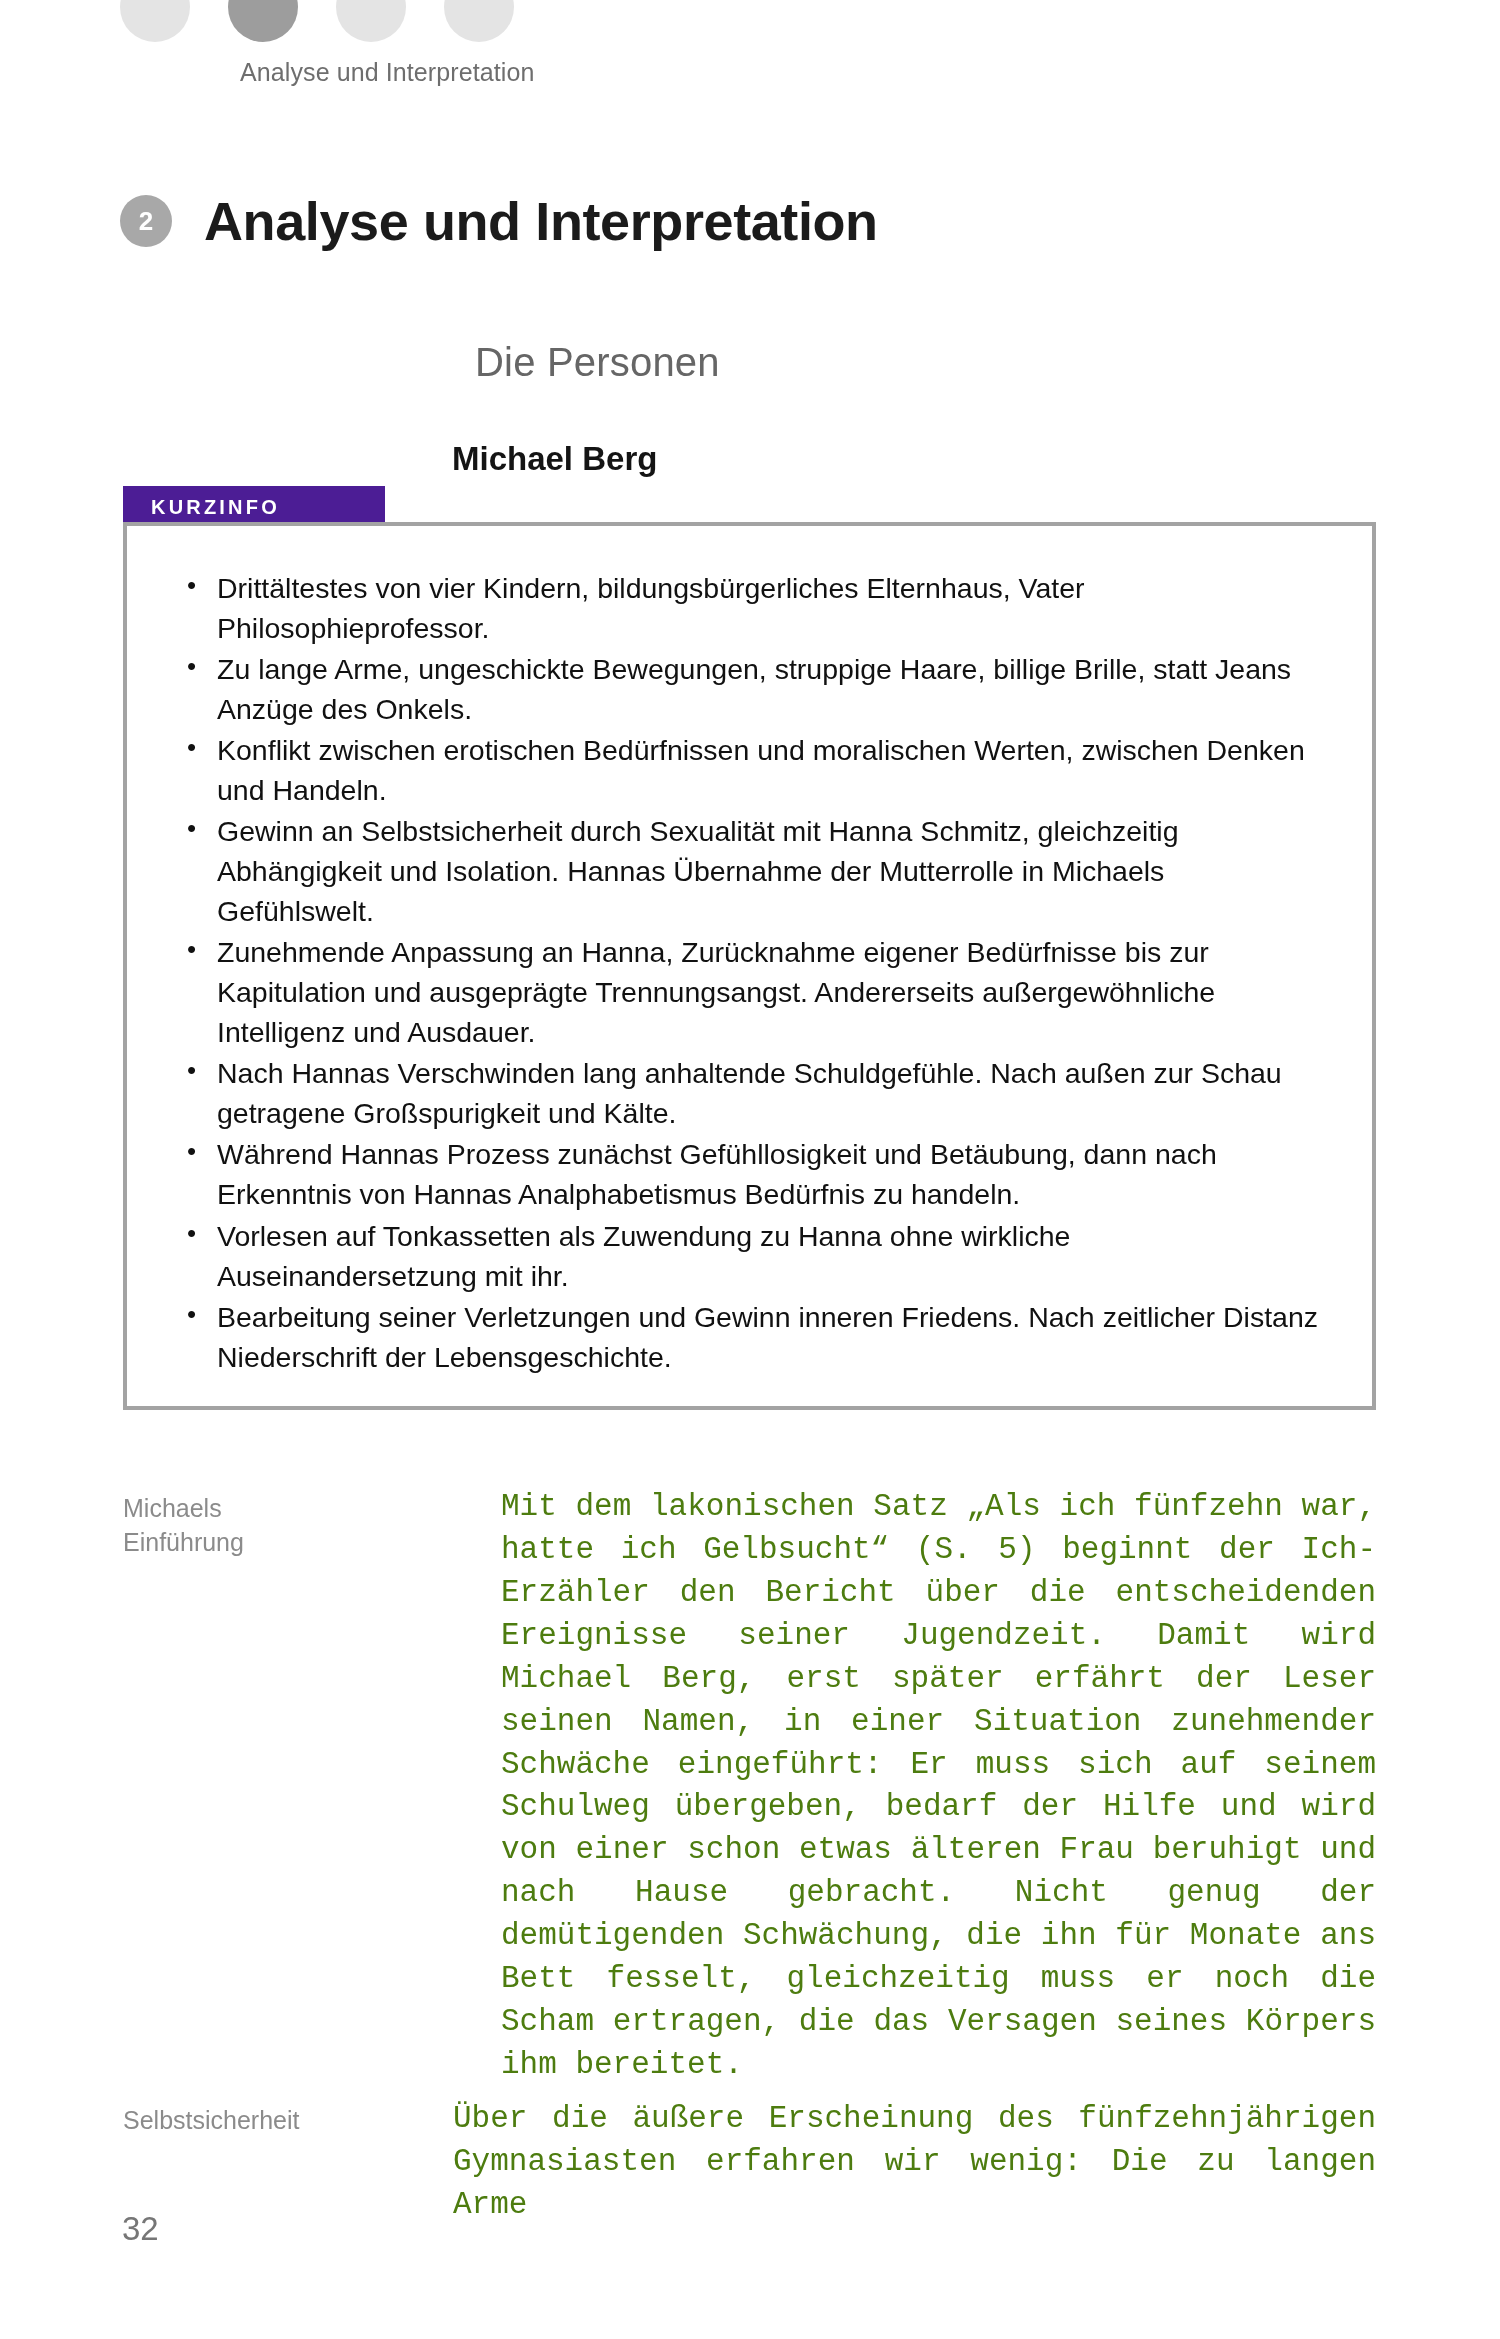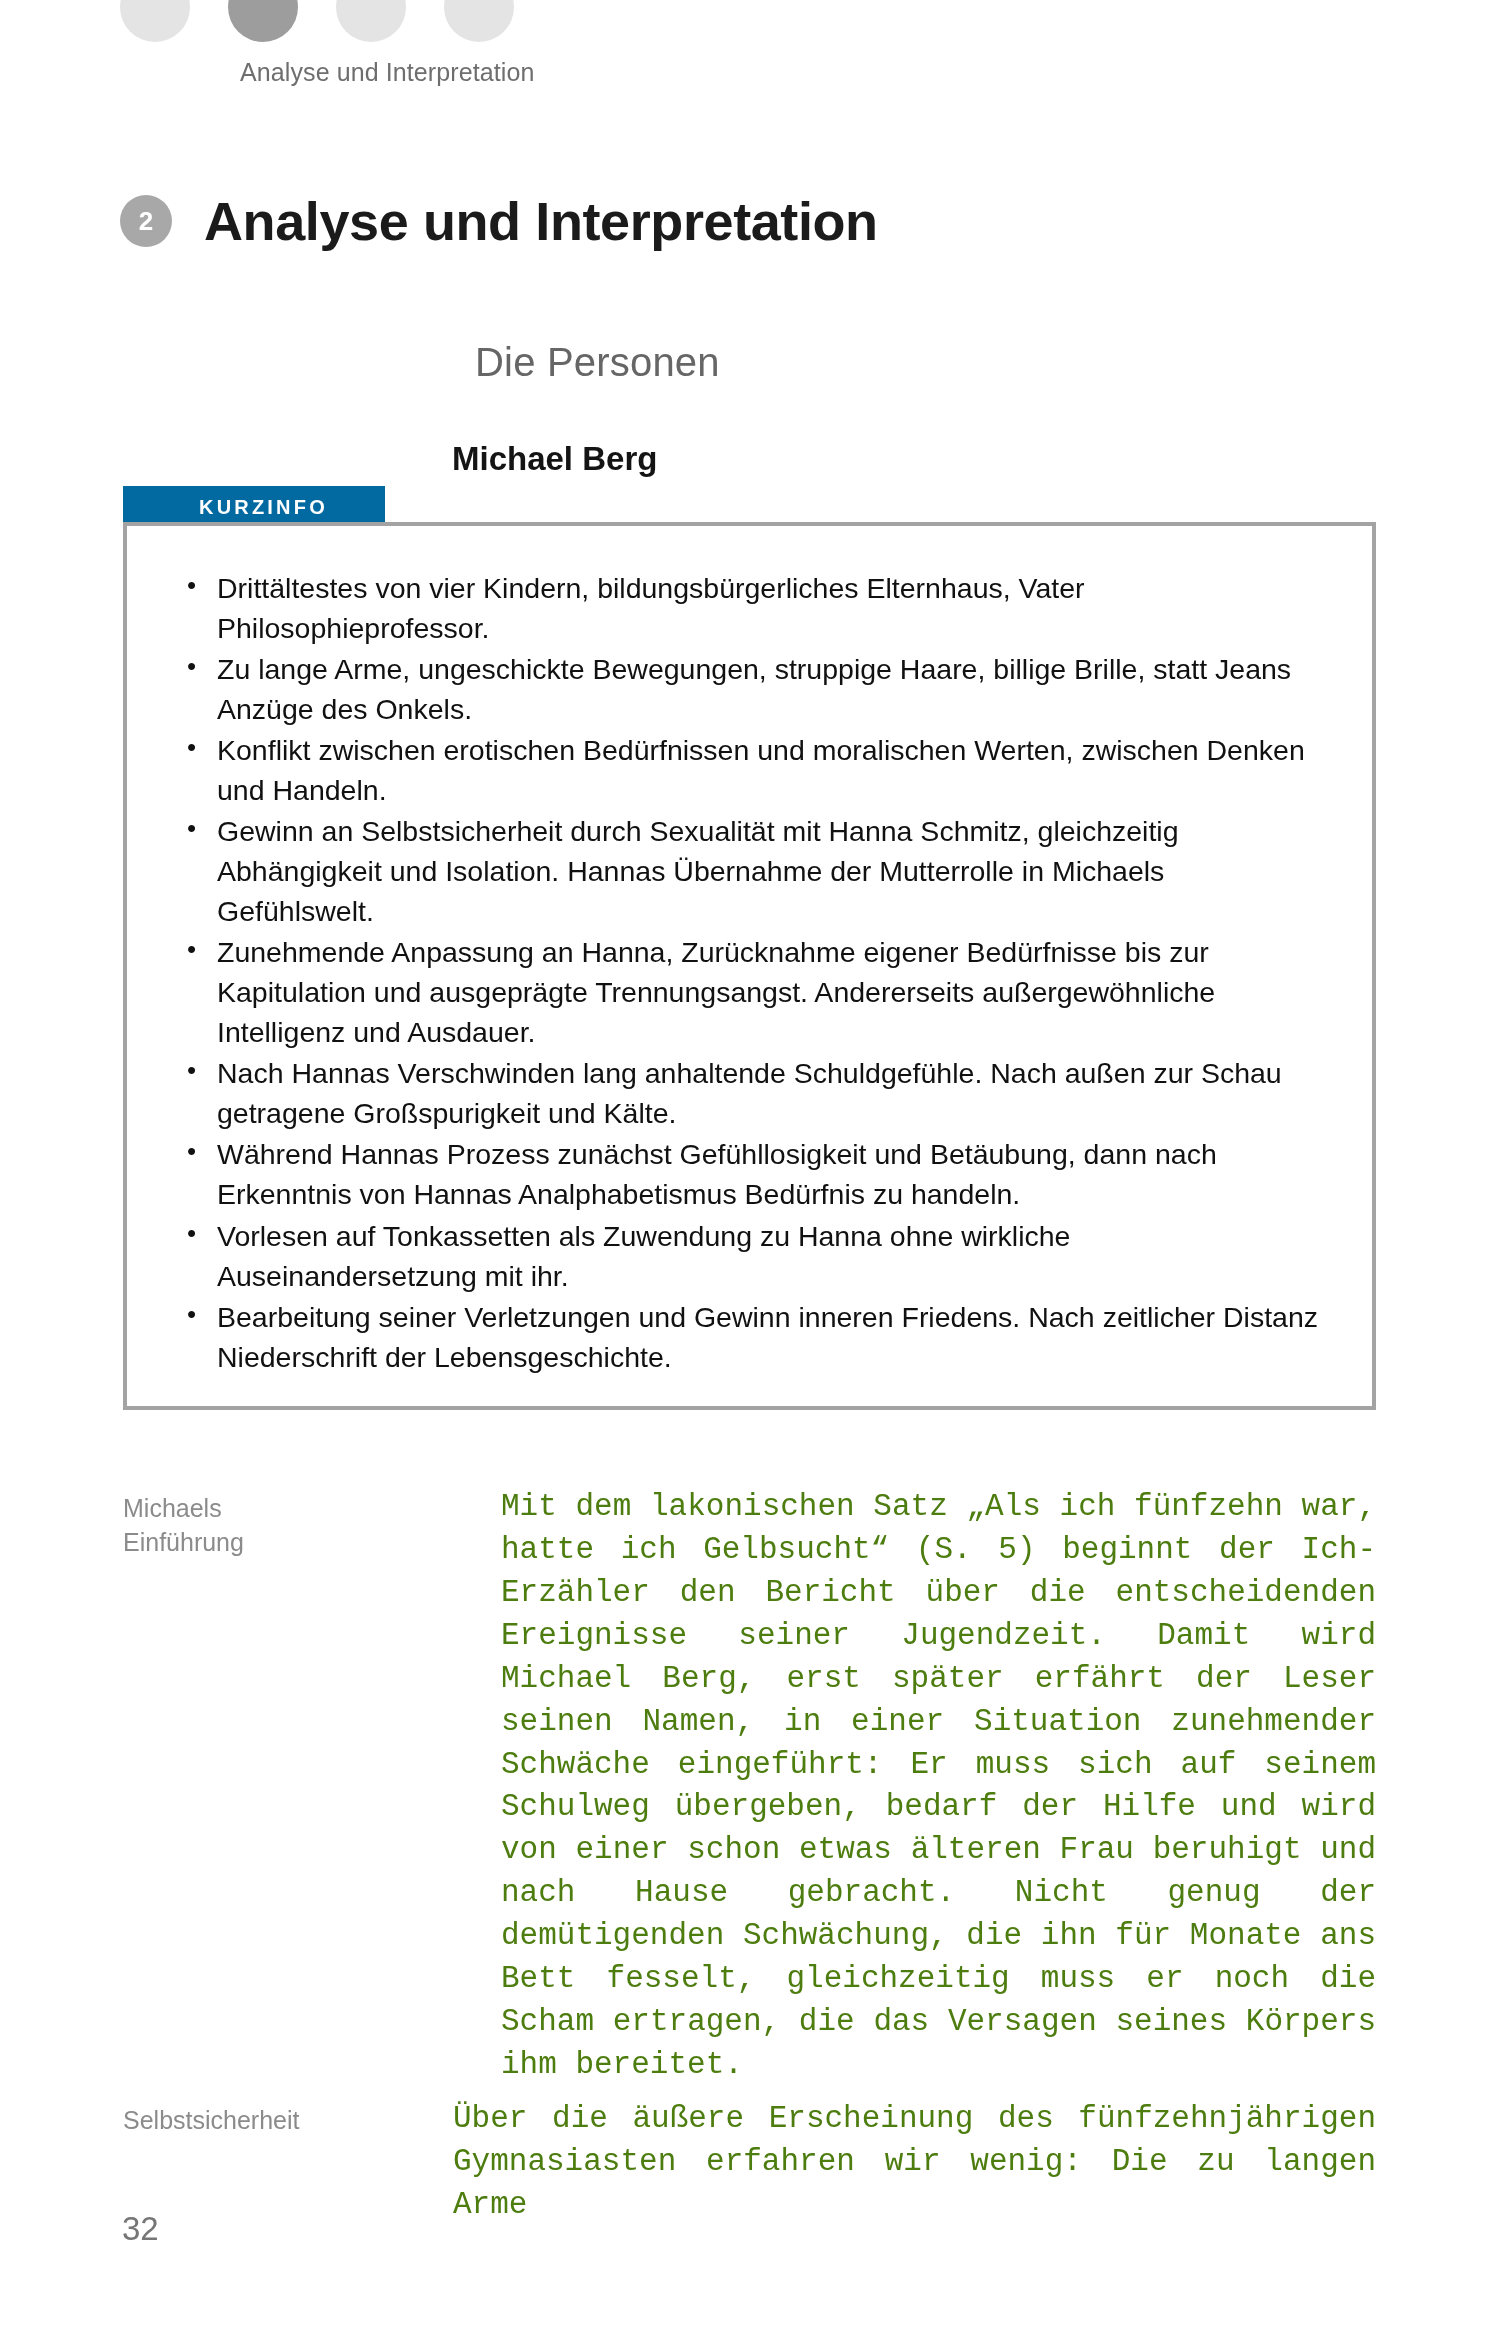--- a/index.html
+++ b/index.html
@@ -98,28 +98,28 @@
     color: #141414;
   }
 
   
   .kurzinfo-tab {
     position: absolute;
     left: 123px;
     top: 486px;
     width: 262px;
     height: 42px;
-    background: #0369a1;
+    background: #4c1d95;
     color: #ffffff;
     font-size: 20px;
     font-weight: bold;
     letter-spacing: 3.2px;
     display: flex;
     align-items: center;
-    padding-left: 76px;
+    padding-left: 28px;
     box-sizing: border-box;
   }
   .kurzinfo-box {
     position: absolute;
     left: 123px;
     top: 522px;
     width: 1253px;
     height: 888px;
     border: 4px solid #a3a3a3;
     box-sizing: border-box;

